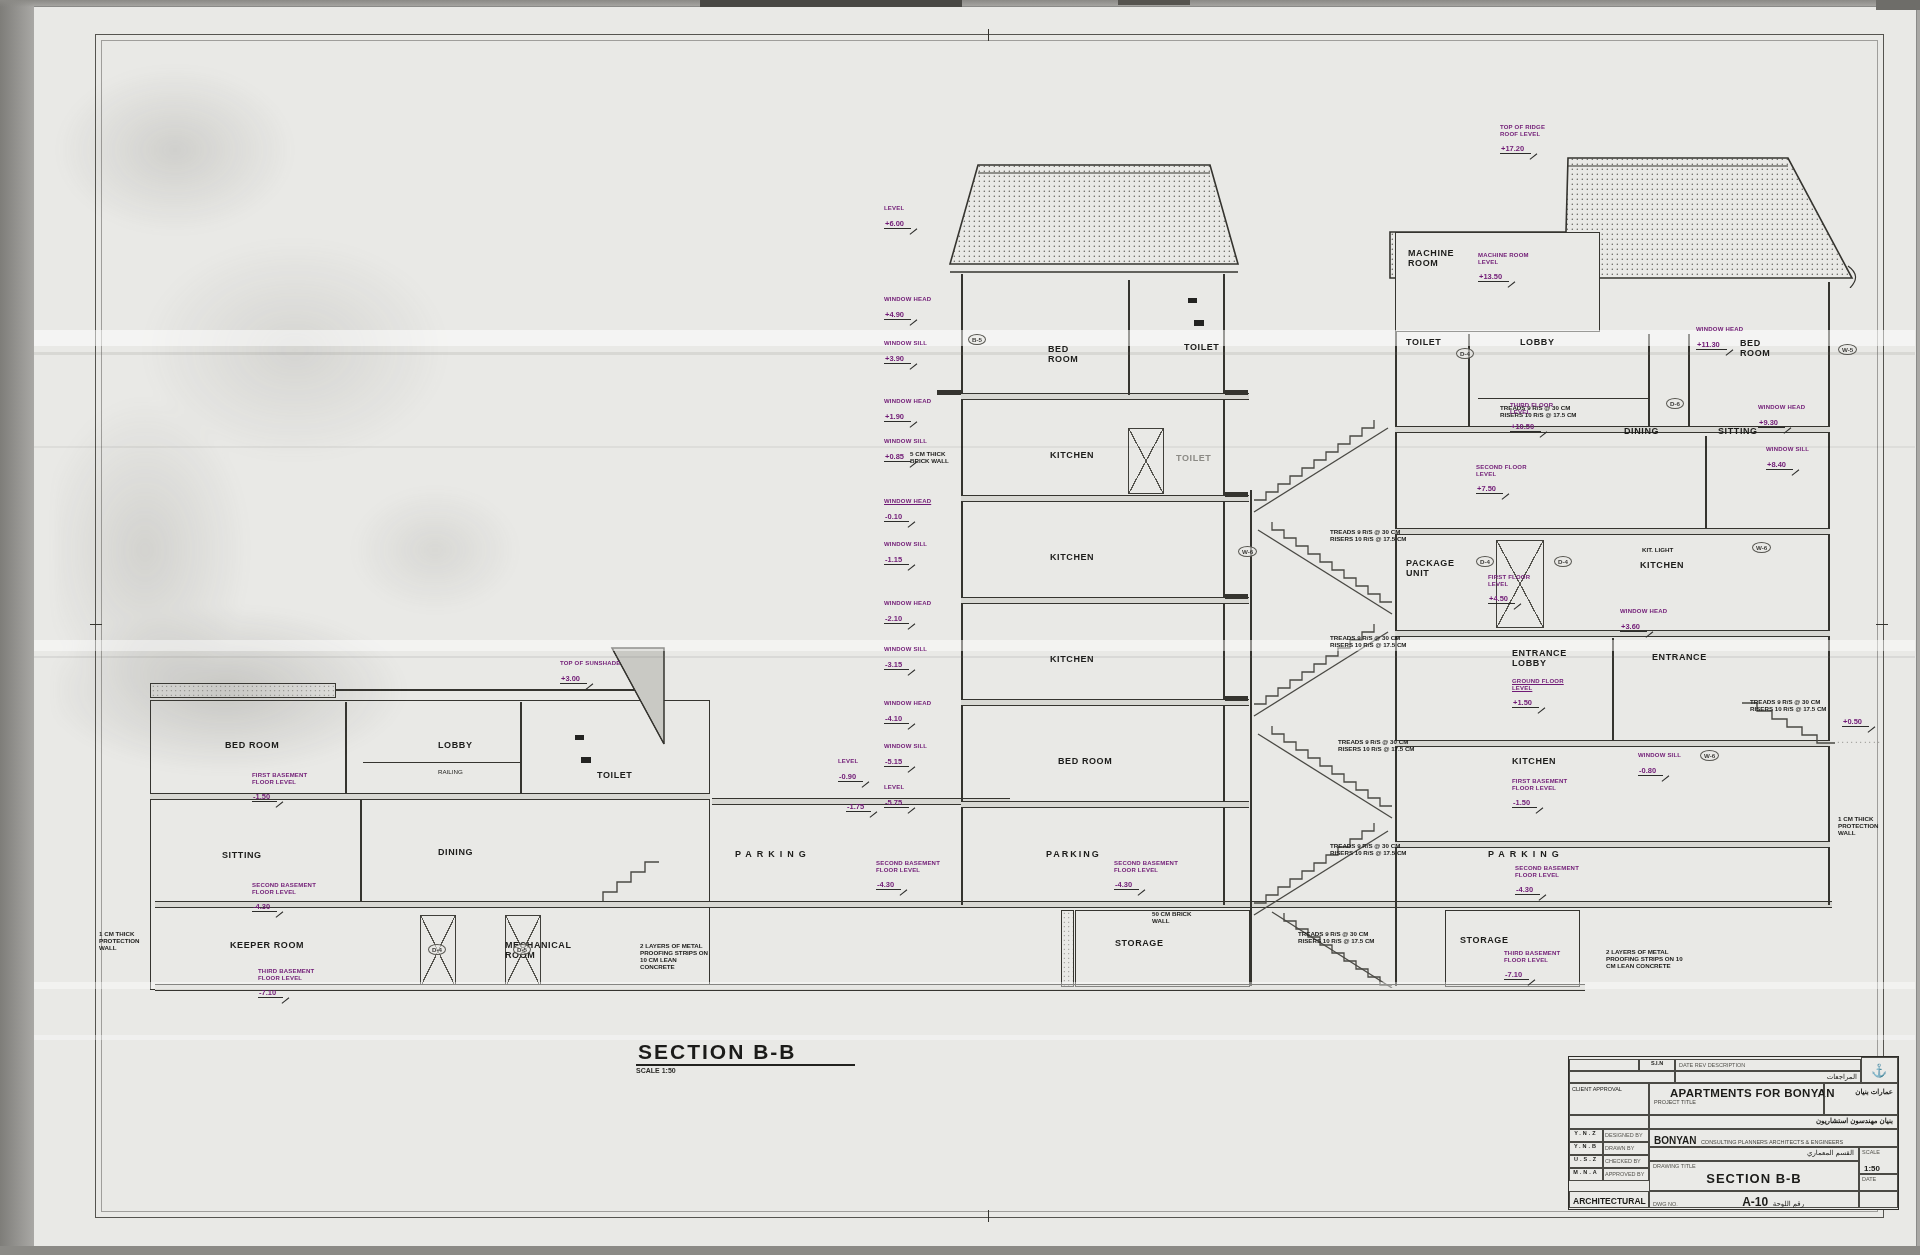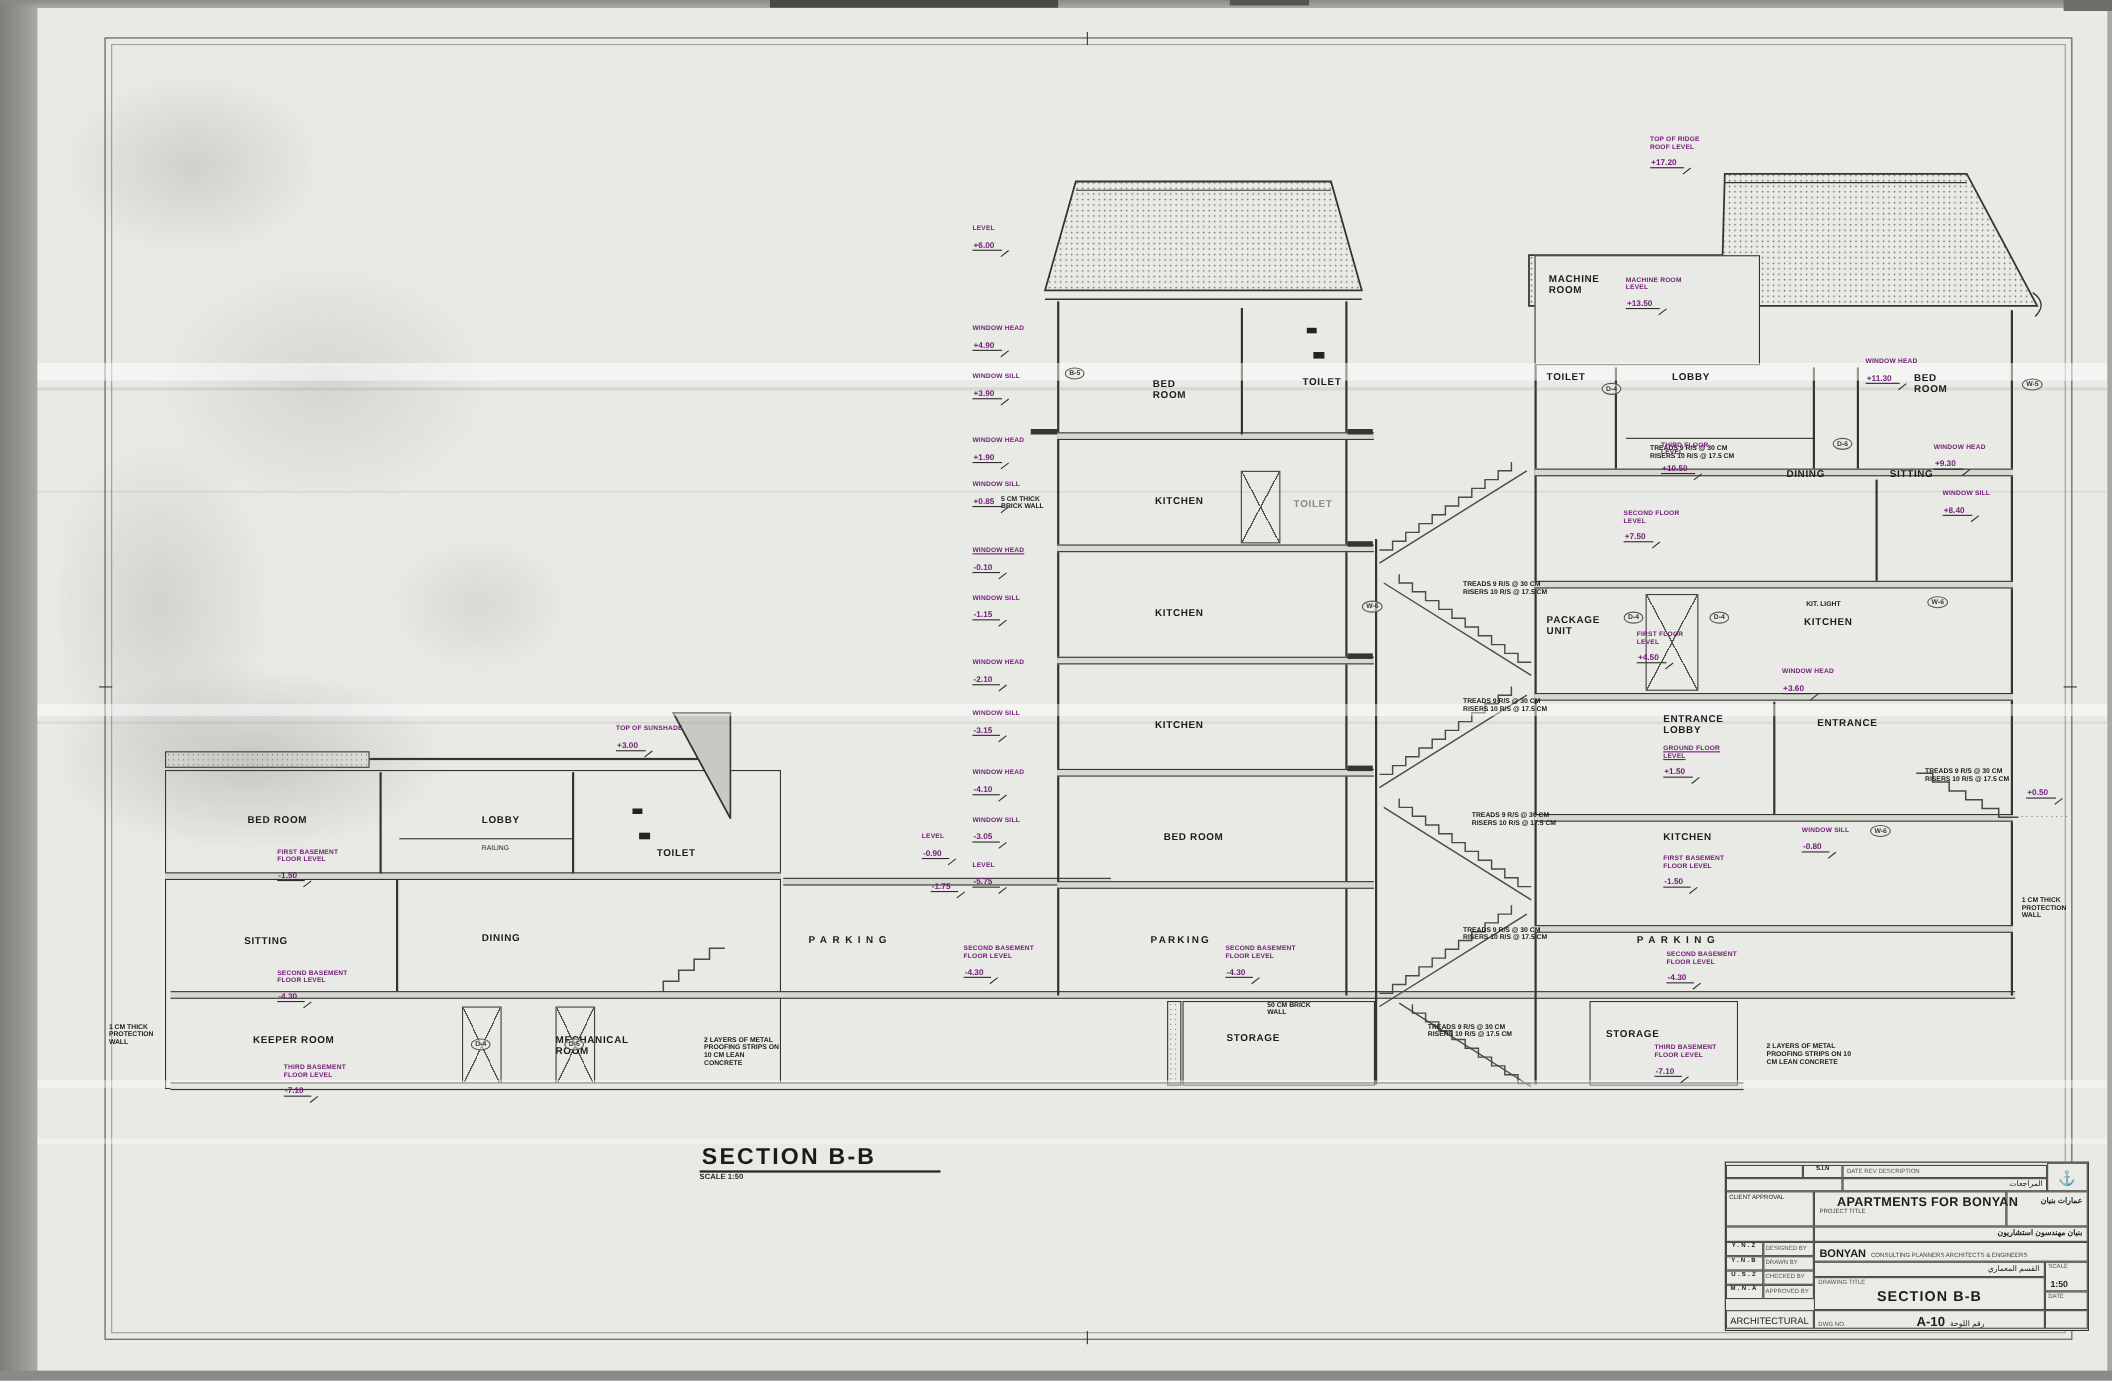--- a/index.html
+++ b/index.html
@@ -137,21 +137,21 @@
   <div class="lvl" style="left:884px;top:205px;"><span class="cap">LEVEL</span><span class="val">+6.00</span></div>
   <div class="lvl" style="left:884px;top:296px;"><span class="cap">WINDOW HEAD</span><span class="val">+4.90</span></div>
   <div class="lvl" style="left:884px;top:340px;"><span class="cap">WINDOW SILL</span><span class="val">+3.90</span></div>
   <div class="lvl" style="left:884px;top:398px;"><span class="cap">WINDOW HEAD</span><span class="val">+1.90</span></div>
   <div class="lvl" style="left:884px;top:438px;"><span class="cap">WINDOW SILL</span><span class="val">+0.85</span></div>
   <div class="lvl" style="left:884px;top:498px;text-decoration:underline;"><span class="cap">WINDOW HEAD</span><span class="val">-0.10</span></div>
   <div class="lvl" style="left:884px;top:541px;"><span class="cap">WINDOW SILL</span><span class="val">-1.15</span></div>
   <div class="lvl" style="left:884px;top:600px;"><span class="cap">WINDOW HEAD</span><span class="val">-2.10</span></div>
   <div class="lvl" style="left:884px;top:646px;"><span class="cap">WINDOW SILL</span><span class="val">-3.15</span></div>
   <div class="lvl" style="left:884px;top:700px;"><span class="cap">WINDOW HEAD</span><span class="val">-4.10</span></div>
-  <div class="lvl" style="left:884px;top:743px;"><span class="cap">WINDOW SILL</span><span class="val">-3.05</span></div>
+  <div class="lvl" style="left:884px;top:743px;"><span class="cap">WINDOW SILL</span><span class="val">-5.15</span></div>
   <div class="lvl" style="left:884px;top:784px;"><span class="cap">LEVEL</span><span class="val">-5.75</span></div>
 
   <svg class="abs" style="left:948px;top:160px;" width="292" height="122">
     <defs>
         <pattern id="dots1" width="5" height="5" patternUnits="userSpaceOnUse">
           <circle cx="1.3" cy="1.3" r=".75" fill="#62615c"></circle>
         </pattern>
       </defs>
     <polygon points="30,5 262,5 290,104 2,104" fill="url(#dots1)" stroke="#35342f" stroke-width="1.6"></polygon>
     <line x1="30" y1="13" x2="262" y2="13" stroke="#35342f" stroke-width="1"></line>
@@ -367,21 +367,21 @@
     <div class="cell" style="left:290px;top:90px;width:39px;height:27px;">
       <span class="tiny" style="display:block;padding:1px 2px;color:#55544e;">SCALE</span>
       <span style="font-size:8px;font-weight:bold;padding-left:4px;">1:50</span>
     </div>
     <div class="cell" style="left:80px;top:104px;width:210px;height:30px;">
       <span class="tiny" style="display:block;padding:1px 3px;color:#55544e;">DRAWING TITLE</span>
       <div style="font-size:13px;font-weight:bold;text-align:center;letter-spacing:1px;">SECTION B-B</div>
     </div>
     <div class="cell tiny" style="left:290px;top:117px;width:39px;height:17px;padding:1px 2px;color:#55544e;">DATE</div>
 
-    <div class="cell" style="left:0;top:134px;width:80px;height:17px;font-size:8.5px;font-weight:normal;padding:4px 0 0 3px;">ARCHITECTURAL</div>
+    <div class="cell" style="left:0;top:134px;width:80px;height:17px;font-size:8.5px;font-weight:bold;padding:4px 0 0 3px;">ARCHITECTURAL</div>
     <div class="cell" style="left:80px;top:134px;width:210px;height:17px;">
       <span class="tiny" style="padding-left:3px;color:#55544e;">DWG  NO.</span>
       <span style="font-size:12px;font-weight:bold;padding-left:60px;">A-10</span>
       <span class="tiny ar">رقم اللوحة</span>
     </div>
     <div class="cell" style="left:290px;top:134px;width:39px;height:17px;"></div>
   </div>
 
   <div class="w" style="left:90px;top:624px;width:12px;height:1.2px;"></div>
   <div class="w" style="left:1876px;top:624px;width:12px;height:1.2px;"></div>

